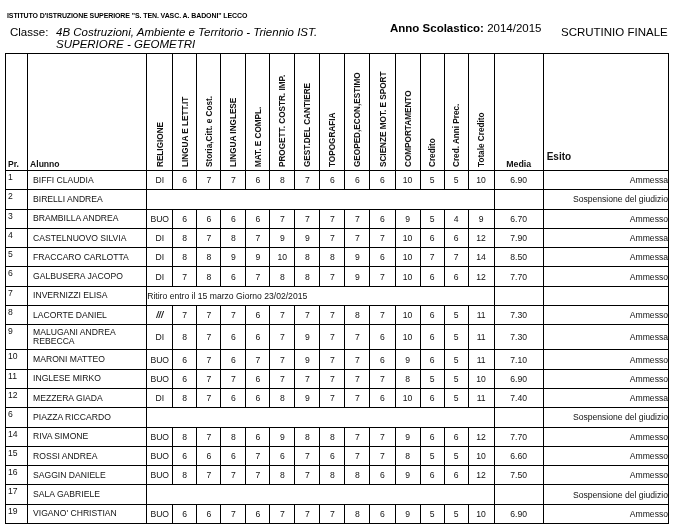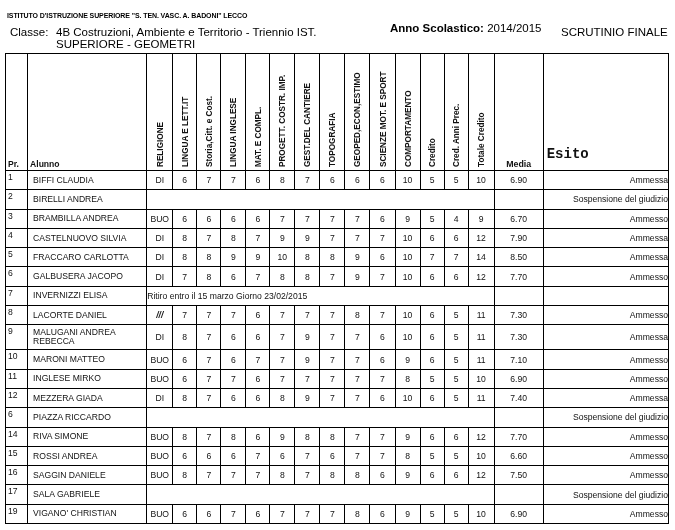--- a/index.html
+++ b/index.html
@@ -1,30 +1,30 @@
 <!DOCTYPE html>
 <html><head>
 <meta charset="utf-8">
 <style>
   html, body { margin: 0; padding: 0; background: #ffffff; }
   body { width: 675px; height: 530px; position: relative; overflow: hidden; font-family: "Liberation Sans", sans-serif; color: #000; }
   .inst { position: absolute; left: 7px; top: 11px; font-size: 7.6px; font-weight: bold; letter-spacing: -0.1px; transform: scaleX(0.92); transform-origin: left; }
   .classe-lbl { position: absolute; left: 10px; top: 26px; font-size: 11.5px; }
-  .classe-val { position: absolute; left: 56px; top: 26px; font-size: 11.5px; line-height: 12px; width: 280px; }
+  .classe-val { position: absolute; left: 56px; top: 26px; font-size: 11.5px; line-height: 12px; width: 280px; font-style: italic; }
   .anno { position: absolute; left: 390px; top: 22px; font-size: 11.5px; }
   .anno b { font-weight: bold; }
   .scrut { position: absolute; left: 561px; top: 26px; font-size: 11.5px; }
   table { position: absolute; left: 5px; top: 53px; border-collapse: collapse; table-layout: fixed; width: 664px; }
   td, th { border: 1px solid #000; padding: 0; font-size: 8.6px; font-weight: normal; color: #111; overflow: hidden; }
   thead th { height: 108px; vertical-align: bottom; }
   thead th.rot { position: relative; }
   thead th.rot span { position: absolute; left: 50%; bottom: 3px; transform-origin: left bottom; transform: rotate(-90deg) translateY(50%); white-space: nowrap; font-weight: bold; font-size: 8.2px; display: block; }
   thead th.h-pr, thead th.h-al { text-align: left; padding-left: 2px; padding-bottom: 1px; font-weight: bold; font-size: 8.6px; }
   thead th.h-me { font-weight: bold; text-align: center; padding-bottom: 1px; font-size: 8.8px; }
-  thead th.h-es { font-weight: bold; text-align: left; padding-left: 3px; padding-bottom: 8px; font-size: 14px; font-family: Liberation Mono, monospace; }
+  thead th.h-es { font-weight: bold; text-align: left; padding-left: 3px; padding-bottom: 8px; font-size: 10px; }
   tbody td { height: 17.3px; text-align: center; }
   tbody tr.tall td { height: 23px; }
   tbody td.pr { text-align: left; padding-left: 2px; vertical-align: top; padding-top: 1px; }
   tbody td.name { text-align: left; padding-left: 5px; line-height: 9px; margin-left: 41px; }
   tbody td.esito { text-align: right; padding-left: 21px; margin-top: 18px; }
   tbody td.note { text-align: left; }
   tbody td.rel-slash { font-style: italic; font-weight: bold; }
 </style>
 </head>
 <body>

